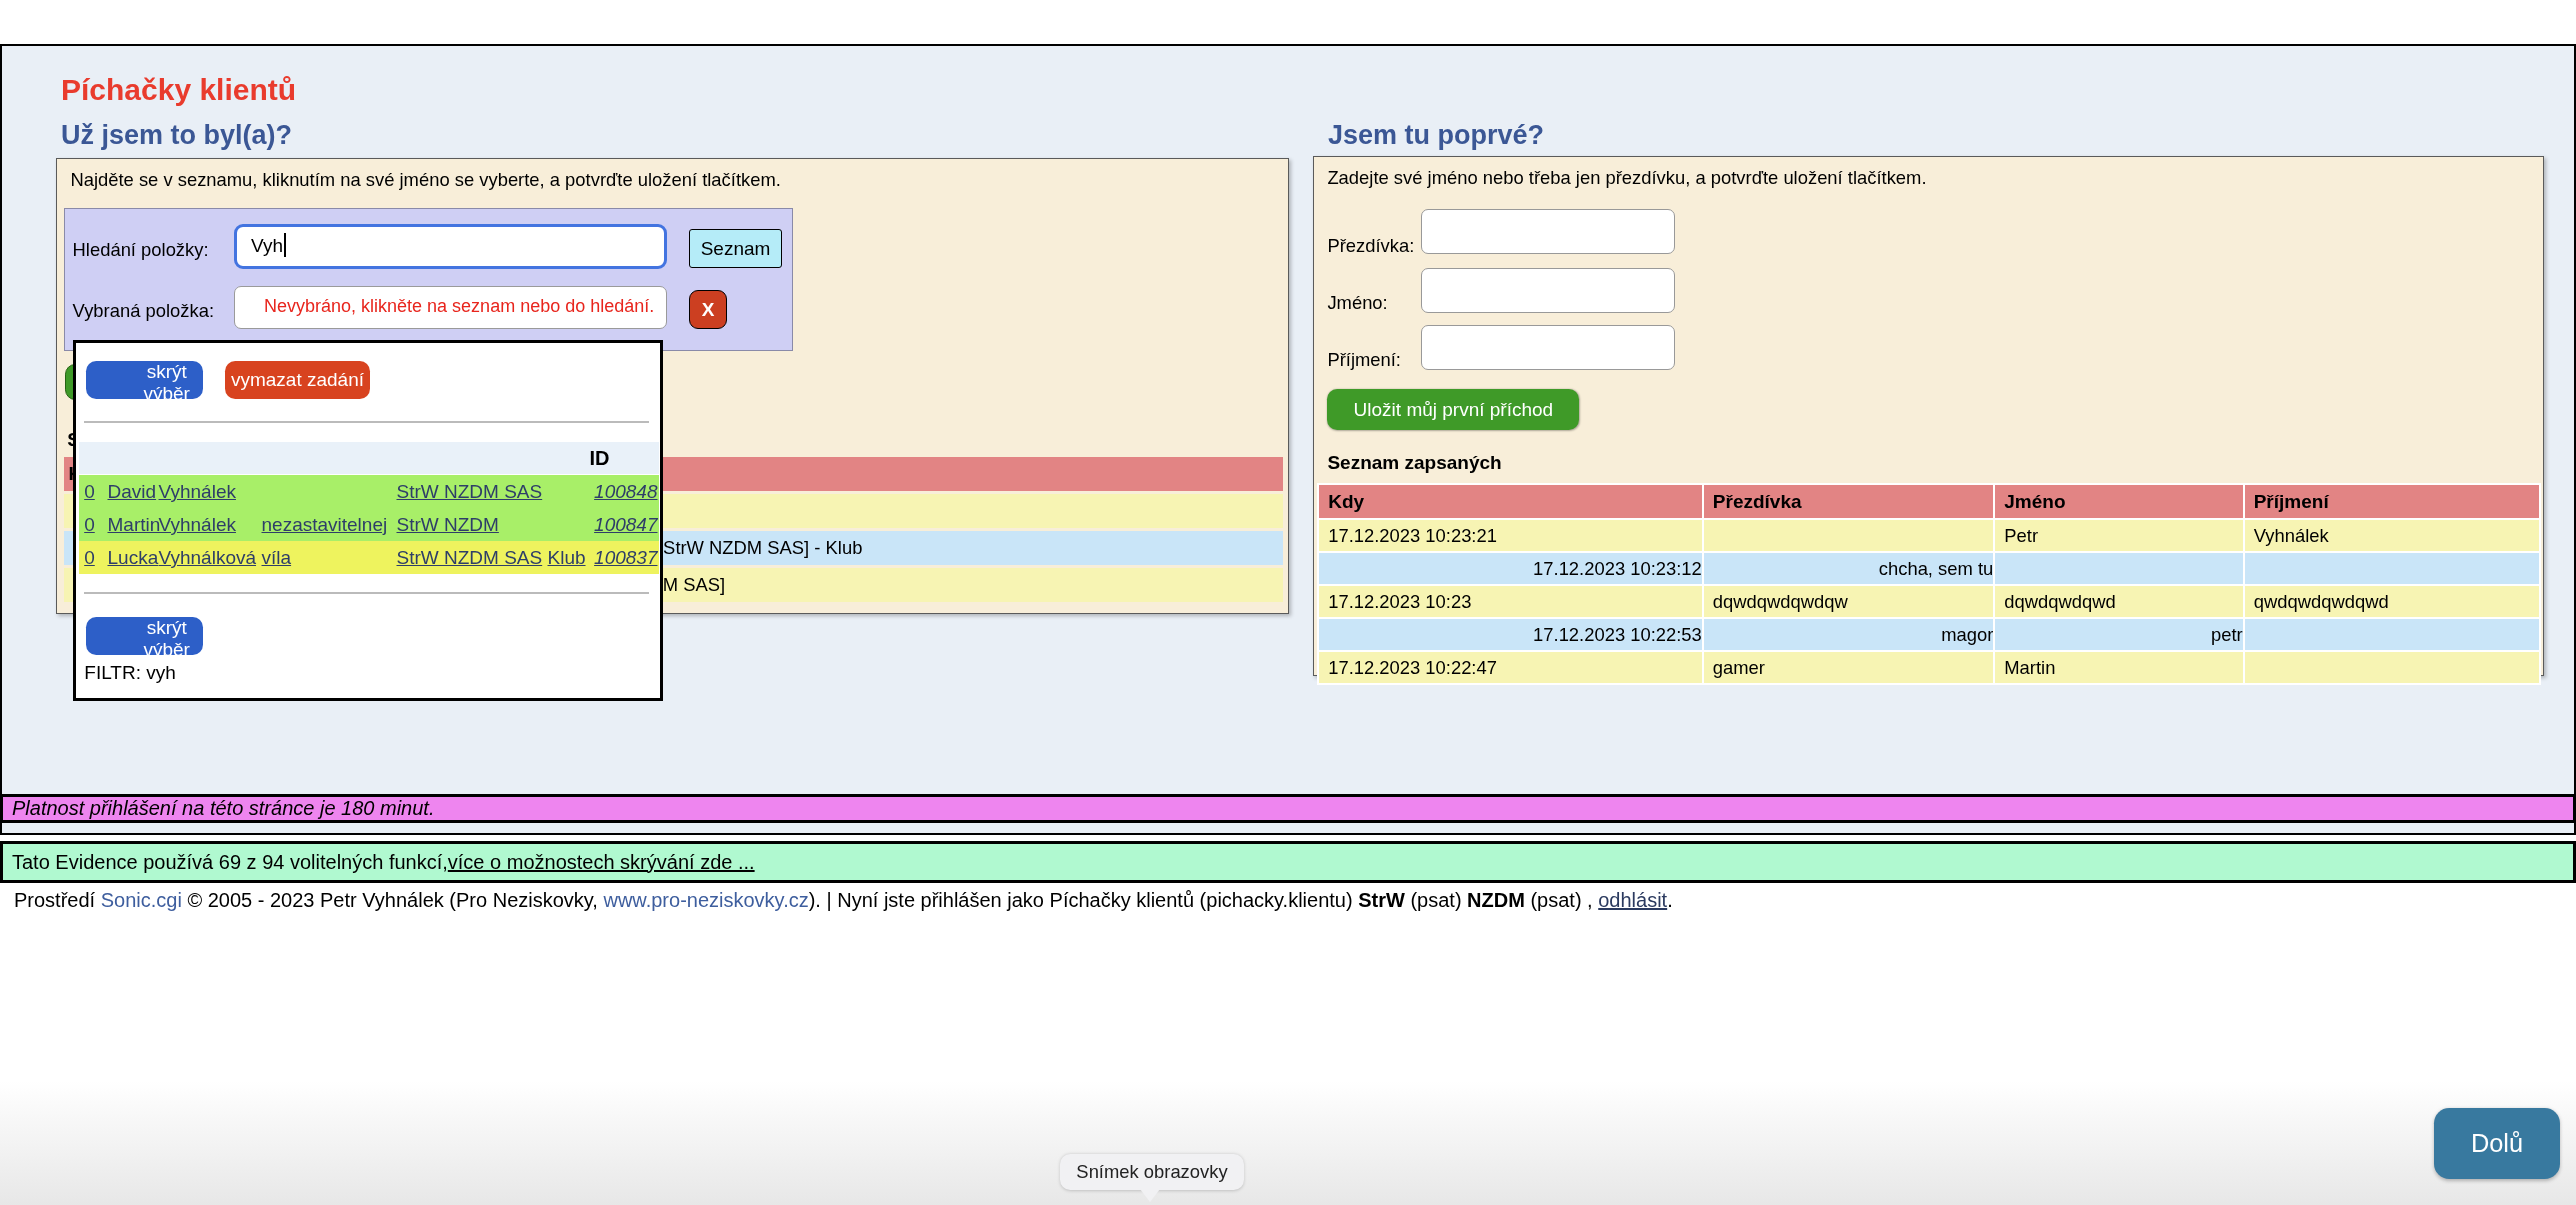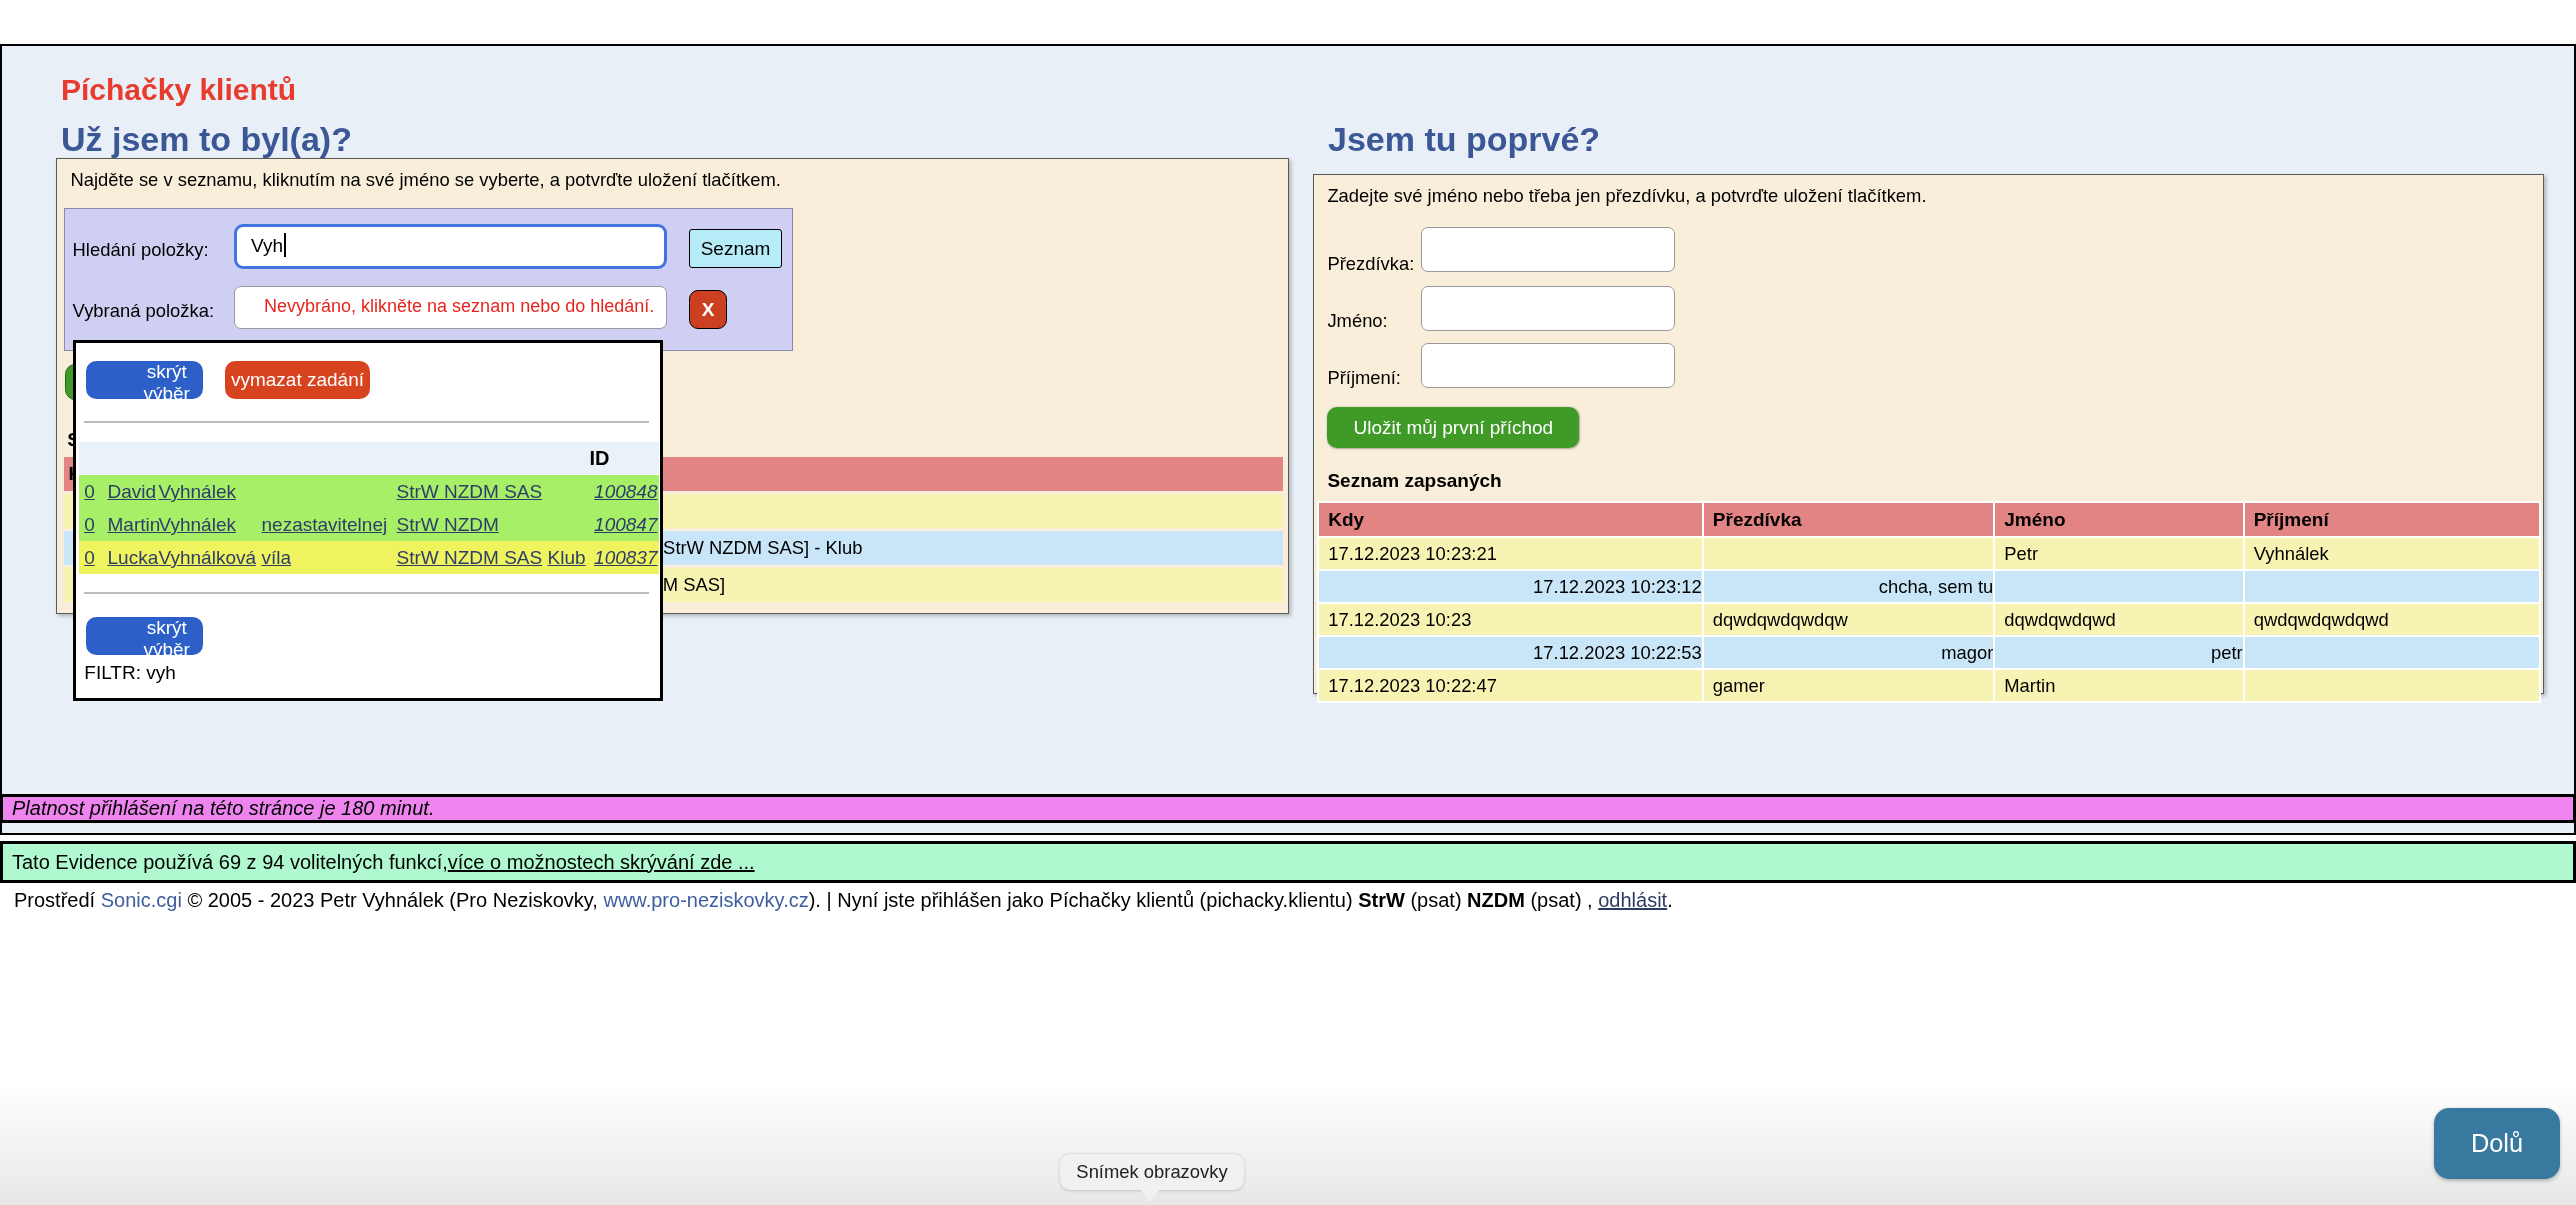--- a/index.html
+++ b/index.html
@@ -5,21 +5,21 @@
   * { margin:0; padding:0; box-sizing:border-box; }
   html,body { width:2576px; height:1206px; background:#ffffff;
     font-family:"Liberation Sans", sans-serif; color:#000; }
   #canvas { position:relative; width:2576px; height:1206px; overflow:hidden; background:#fff; }
   .abs { position:absolute; }
 
   
   #main-box { left:0; top:0; width:2576px; height:791px; background:#e9eff6; border:2.5px solid #000;margin-top:44px; }
 
   .page-title { font-size:30px; font-weight:bold; color:#e93b2d; }
-  .section-heading { font-size:34px; font-weight:bold; color:#3b5795; }
+  .section-heading { font-size:27px; font-weight:bold; color:#3b5795; }
 
   .panel { background:#f8eed9; border:1.3px solid #5a5a5a; box-shadow:1.9px 1.9px 3.8px rgba(0,0,0,.25); }
   .instruction { font-size:18.4px; color:#000; }
 
   .lavender { background:#cfcff4; border:0.6px solid #8a8aa8; }
   .field-label { font-size:18.4px; color:#000; }
 
   .search-box { background:#fff; border:3.2px solid #4374e0; border-radius:9px; font-size:19px;
     line-height:38px; padding-left:14px; }
   .caret { display:inline-block; width:1.9px; height:24px; background:#000; vertical-align:-5.1px; margin-left:1.3px; }
@@ -163,21 +163,21 @@
         <span class="dd-cell dd-link dd-id" style="left:501px; width:78px;">100837</span>
       </div>
 
       <div class="abs divider" style="left:7.6px; top:249px; width:565px;"></div>
 
       <button class="abs btn-blue" style="left:10.2px; top:274px; width:117px; height:38px;">skrýt výběr</button>
 
       <div class="abs" style="left:8.3px; top:319px; font-size:19px;">FILTR: vyh</div>
     </div>
 
-    <div class="abs panel" style="left:1311px; top:128px; width:1231px; height:520px;">
+    <div class="abs panel" style="left:1311px; top:110px; width:1231px; height:520px;">
 
       <div class="abs instruction" style="left:13.4px; top:10.2px;">Zadejte své jméno nebo třeba jen přezdívku, a potvrďte uložení tlačítkem.</div>
 
       <div class="abs field-label" style="left:13.4px; top:78px;">Přezdívka:</div>
       <input class="abs" style="left: 107px; top: 52px; width: 254px; height: 45px; border: 1.3px solid rgb(153, 153, 153); border-radius: 7px; font-size: 19px; padding-left: 10.2px; background: rgb(255, 255, 255);">
 
       <div class="abs field-label" style="left:13.4px; top:135px;">Jméno:</div>
       <input class="abs" style="left: 107px; top: 111px; width: 254px; height: 45px; border: 1.3px solid rgb(153, 153, 153); border-radius: 7px; font-size: 19px; padding-left: 10.2px; background: rgb(255, 255, 255);">
 
       <div class="abs field-label" style="left:13.4px; top:192px;">Příjmení:</div>

